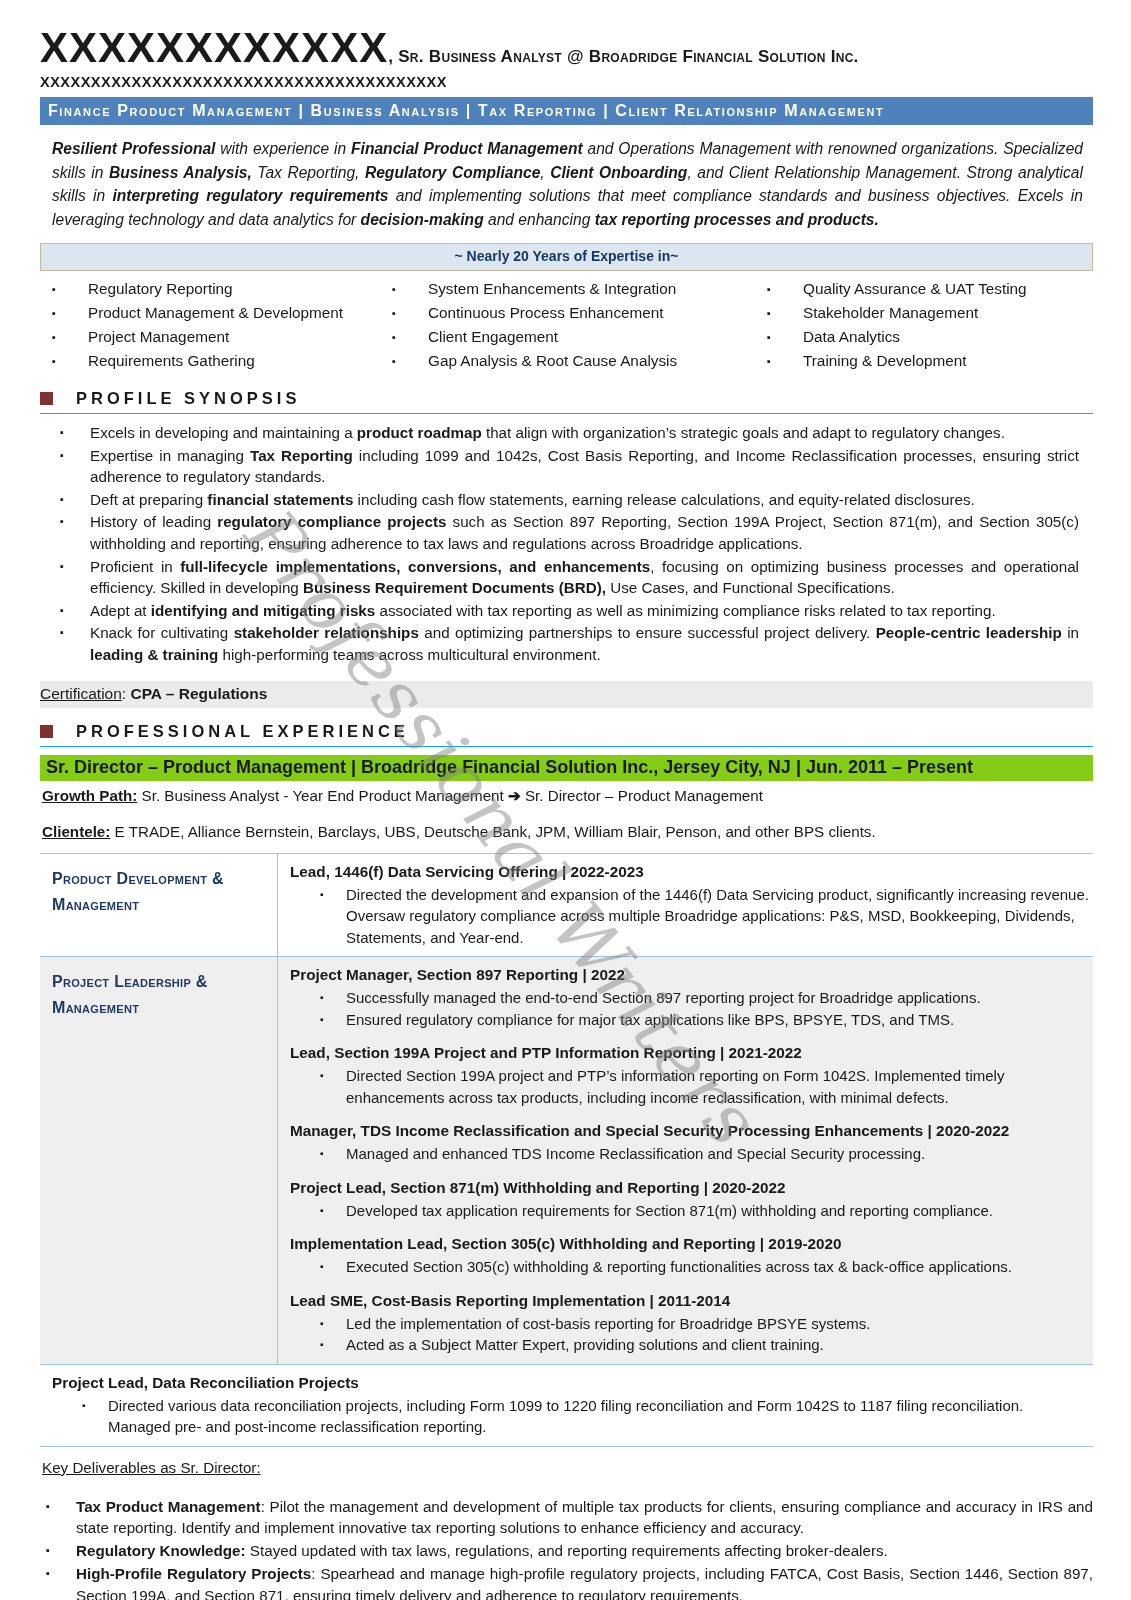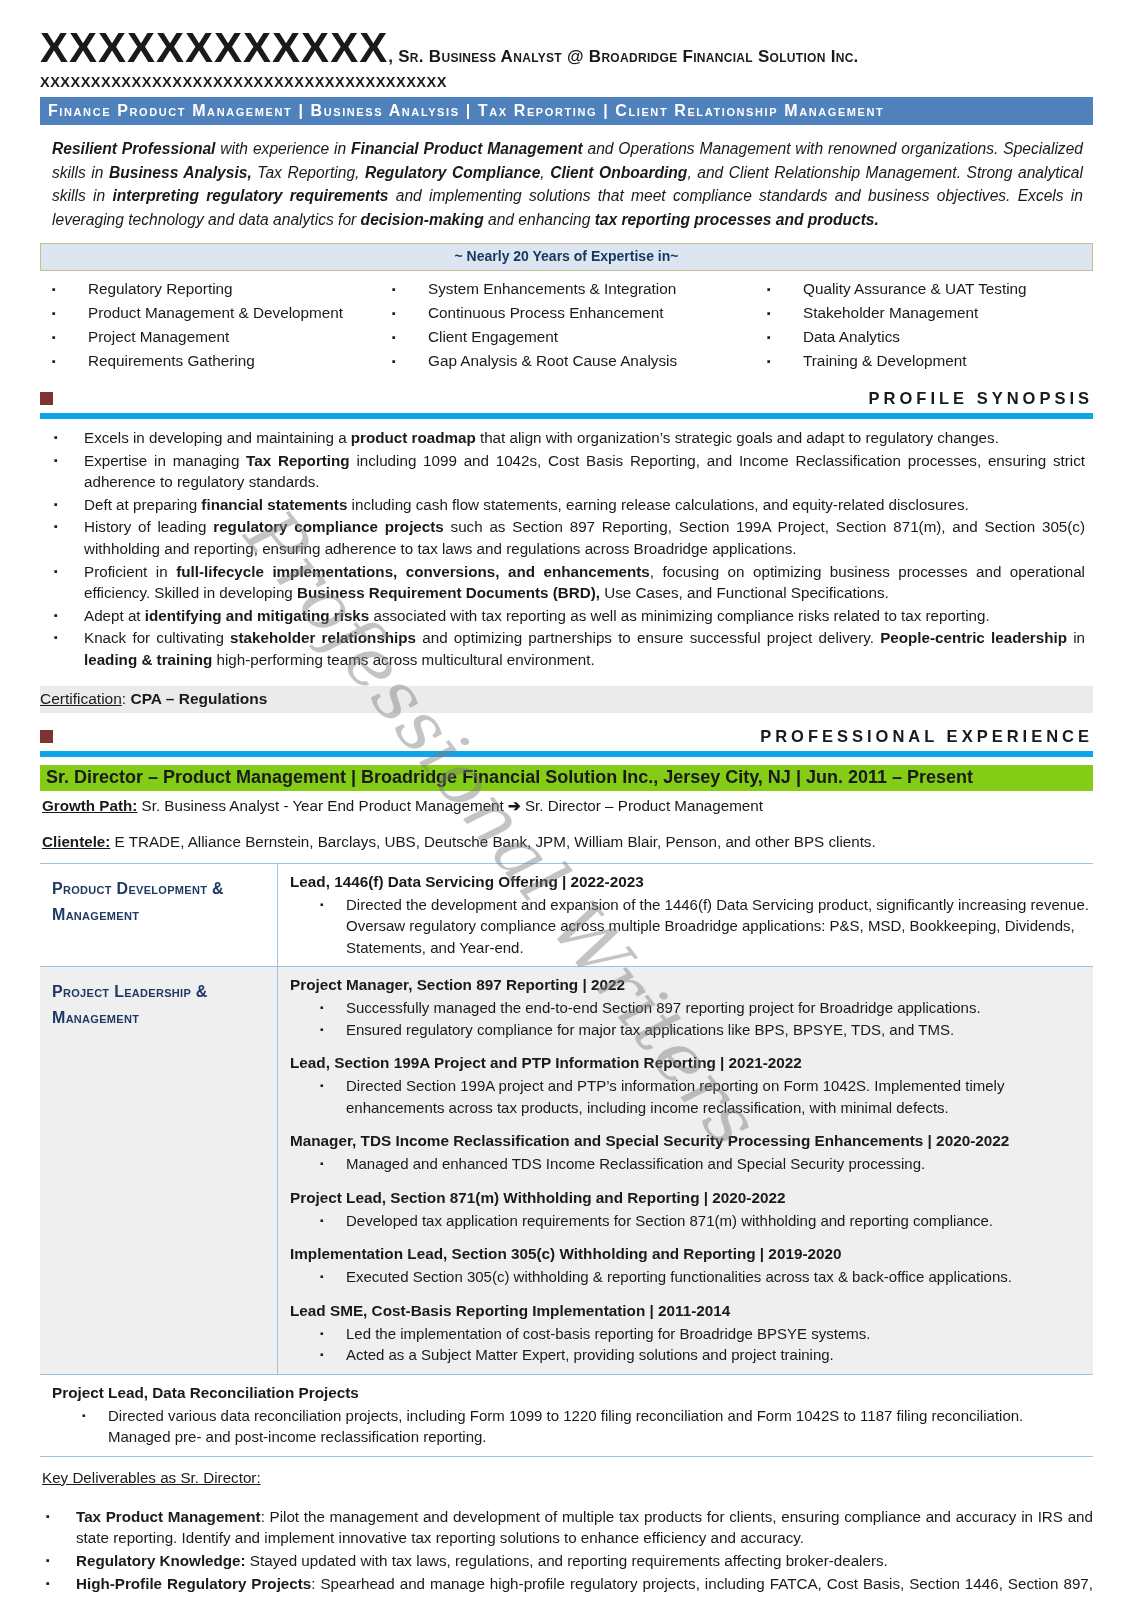--- a/index.html
+++ b/index.html
@@ -42,28 +42,28 @@
     background:#DCE6F1; border:1px solid #C4BD97;
     text-align:center; font-weight:bold; font-size:14px;
     color:#17365D; padding:3px 0 4px; line-height:19px;
   }
   .exp-cols { display:grid; grid-template-columns:340fr 375fr 338fr; padding:6px 0 2px; }
   .exp-item { position:relative; padding-left:48px; font-size:15.3px; line-height:24px; }
   .exp-item::before { content:"▪"; position:absolute; left:12px; top:0; font-size:11px; }
 
   
   .sec-head {
-    display:flex; align-items:center; gap:12px;
-    border-bottom:6px solid #0ea5e9; padding:6px 0 5px; margin:2px 0 6px;justify-content:space-between;
+    display:flex; align-items:center; gap:23px;
+    border-bottom:1px solid #0ea5e9; padding:6px 0 5px; margin:2px 0 6px;
   }
   .sec-square { width:13px; height:13px; background:#7F3331; flex:0 0 auto; }
   .sec-title { font-weight:bold; font-size:16.5px; letter-spacing:4px; }
 
   
-  .syn { margin:2px 8px 8px; }
+  .syn { margin:2px 14px 8px; }
   .syn-item {
     position:relative; padding-left:36px; font-size:15.2px;
     line-height:21.6px; text-align:justify; margin-bottom:1px;
   }
   .syn-item::before { content:"▪"; position:absolute; left:6px; top:0; font-size:11px; }
 
   
   .cert-band {
     background:#EBEBEB; text-align:left; font-size:15.5px;
     padding:3px 0 4px; margin:6px 0 6px; line-height:20px;
@@ -205,21 +205,21 @@
           <div class="job-title">Project Lead, Section 871(m) Withholding and Reporting | 2020-2022</div>
           <div class="job-b">Developed tax application requirements for Section 871(m) withholding and reporting compliance.</div>
         </div>
         <div class="job">
           <div class="job-title">Implementation Lead, Section 305(c) Withholding and Reporting | 2019-2020</div>
           <div class="job-b">Executed Section 305(c) withholding &amp; reporting functionalities across tax &amp; back-office applications.</div>
         </div>
         <div class="job">
           <div class="job-title">Lead SME, Cost-Basis Reporting Implementation | 2011-2014</div>
           <div class="job-b">Led the implementation of cost-basis reporting for Broadridge BPSYE systems.</div>
-          <div class="job-b">Acted as a Subject Matter Expert, providing solutions and project training.</div>
+          <div class="job-b">Acted as a Subject Matter Expert, providing solutions and client training.</div>
         </div>
       </div>
     </div>
 
     <div class="xp-row">
       <div class="xp-body">
         <div class="job">
           <div class="job-title">Project Lead, Data Reconciliation Projects</div>
           <div class="job-b">Directed various data reconciliation projects, including Form 1099 to 1220 filing reconciliation and Form 1042S to 1187 filing reconciliation.  Managed pre- and post-income reclassification reporting.</div>
         </div>

